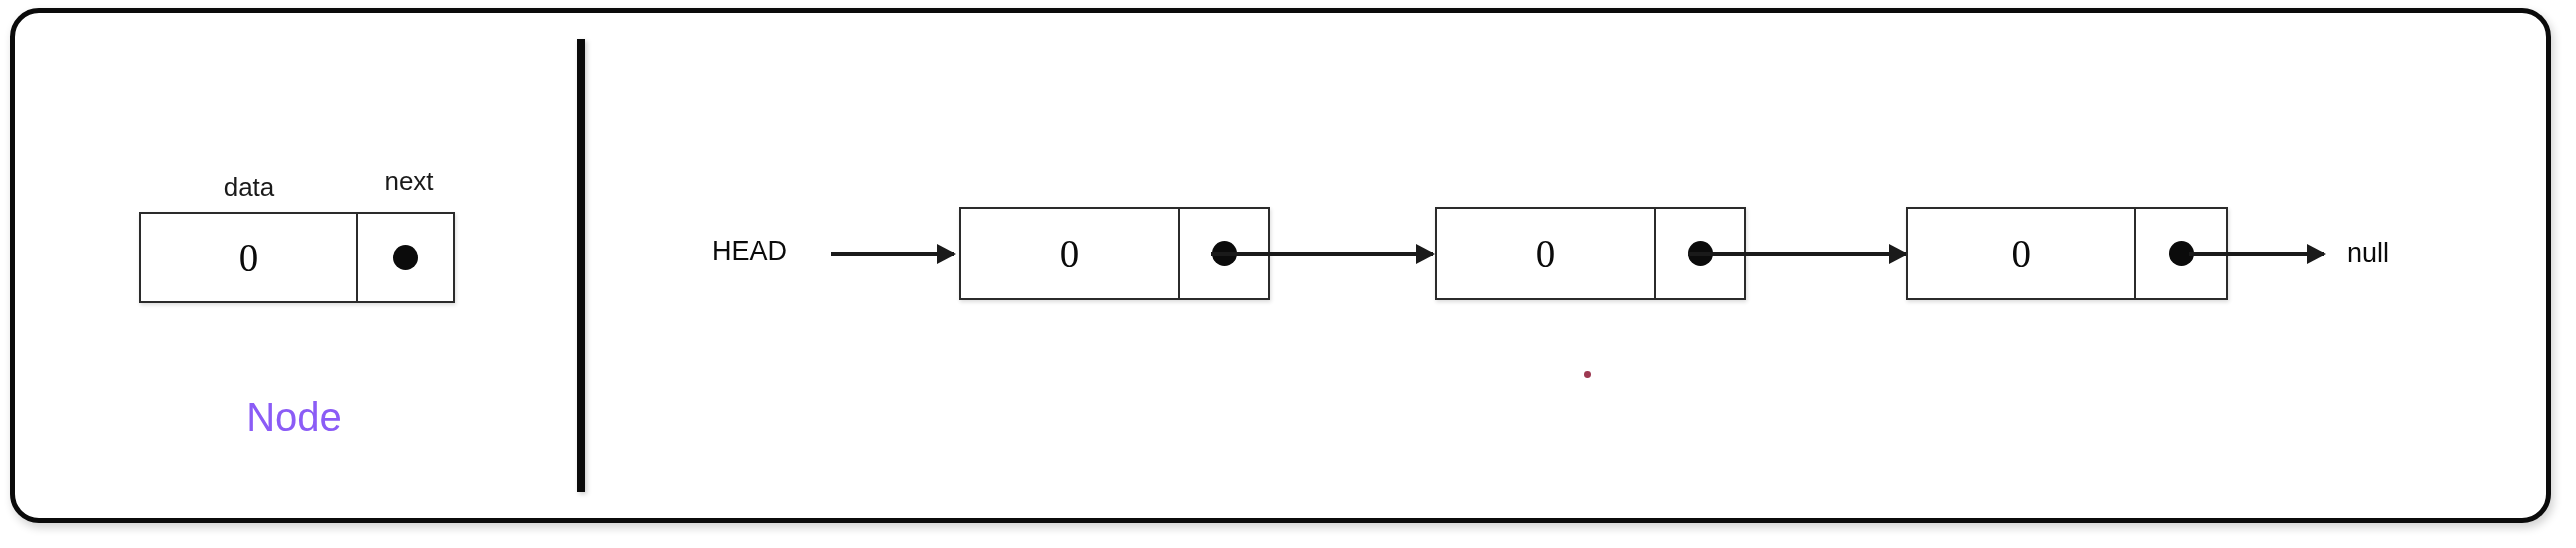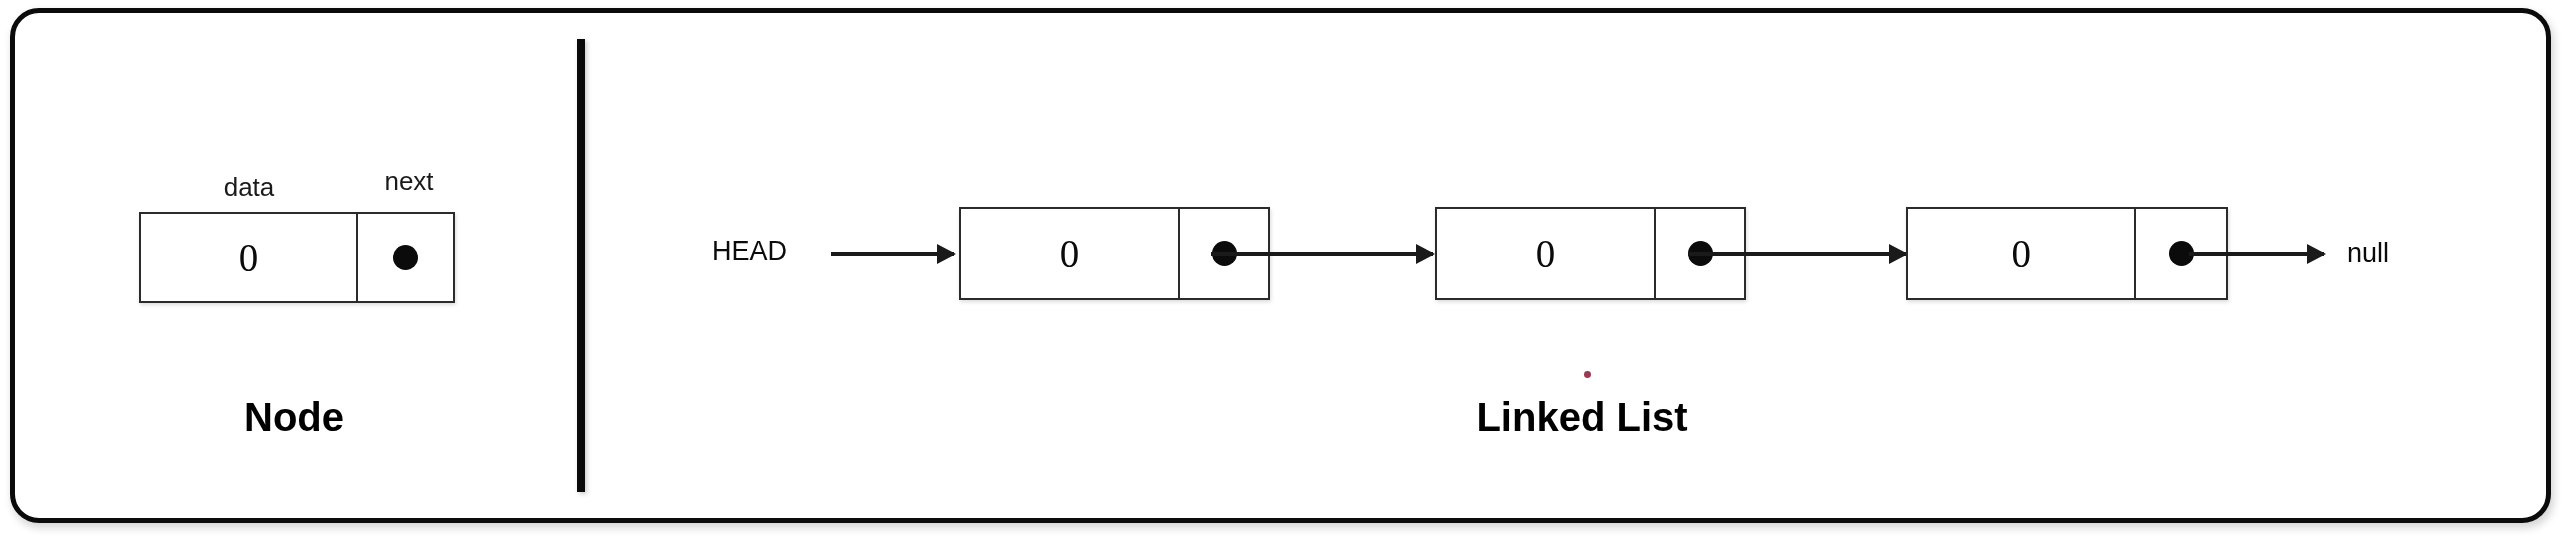--- a/index.html
+++ b/index.html
@@ -93,25 +93,25 @@
     color: #1a1a1a;
     text-align: center;
     white-space: nowrap;
     transform: translateX(-50%);
   }
 
   
   .panel-caption {
     position: absolute;
     font-size: 40px;
-    color: #000000;
+    color: #8b5cf6;
     text-align: center;
     white-space: nowrap;
     transform: translateX(-50%);
-    font-weight: 700;
+    font-weight: 400;
   }
 
   
   .plain-label {
     position: absolute;
     font-size: 27px;
     color: #0b0b0b;
     white-space: nowrap;
     line-height: 1;
   }
@@ -203,16 +203,15 @@
       <span class="pointer-dot"></span>
     </div>
   </div>
 
   <div class="arrow" style="left:2189px; top:252px; width:135px;"></div>
 
   <div class="plain-label" style="left:2347px; top:240px;">null</div>
 
   <div class="speck" style="left:1584px; top:371px;"></div>
 
-  <div class="panel-caption" style="left:1582px; top:395px;">Linked List</div>
 
 </div>
 
 
 </body></html>

